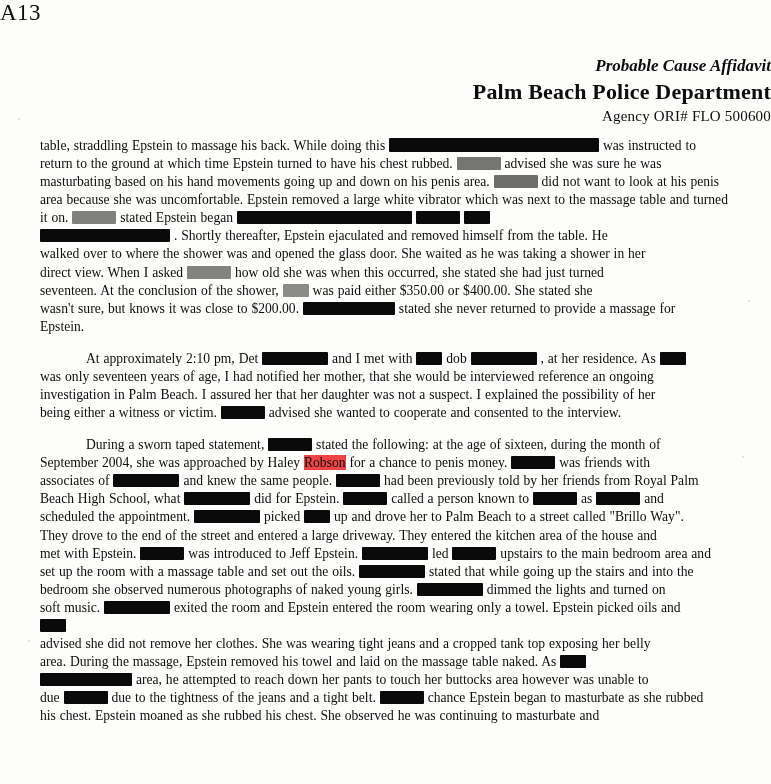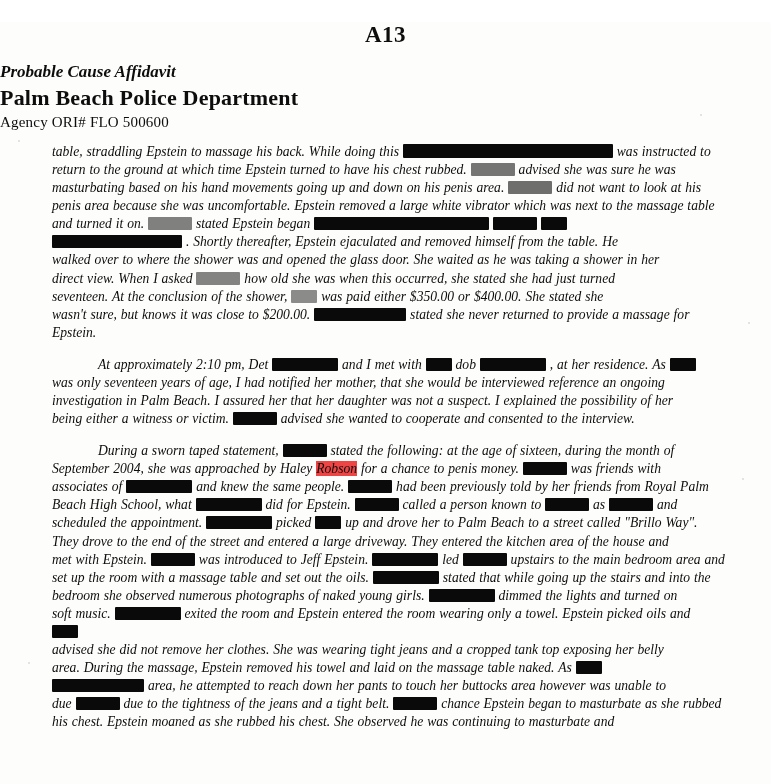--- a/index.html
+++ b/index.html
@@ -14,30 +14,28 @@
     font-family: "Liberation Serif", serif;
     color: #0d0d0d;
   }
   .page {
     position: relative;
     width: 771px;
     height: 784px;
     background: #fdfdfb;
   }
   .page-number {
-    text-align: center;
-    font-family: "Liberation Serif", serif;
-    font-weight: bold;
+    font-family: "Liberation Serif", serif;
+    font-weight: normal;
     font-size: 23px;
     letter-spacing: 0.5px;
-    margin-top: 22px;
   }
   .title-block {
-    text-align: left;
-    margin-top: 14px;
+    text-align: right;
+    margin-top: 30px;
   }
   .title-line1 {
     font-family: "Liberation Serif", serif;
     font-style: italic;
     font-weight: bold;
     font-size: 17px;
   }
   .title-line2 {
     font-family: "Liberation Serif", serif;
     font-weight: bold;
@@ -53,22 +51,21 @@
     letter-spacing: 0.2px;
   }
   .body-text {
     margin: 12px 40px 0 40px;
     font-size: 13.6px;
     line-height: 1.33;
     text-align: left;
     word-spacing: 0.5px;
   }
   .para {
-    margin: 0 0 14px 12px;
-    font-style: italic;
+    margin: 0 0 14px 0;
   }
   .para.indent {
     text-indent: 46px;
   }
   .redact {
     display: inline-block;
     background: #0a0a0a;
     vertical-align: -2px;
     border-radius: 1px;
   }

